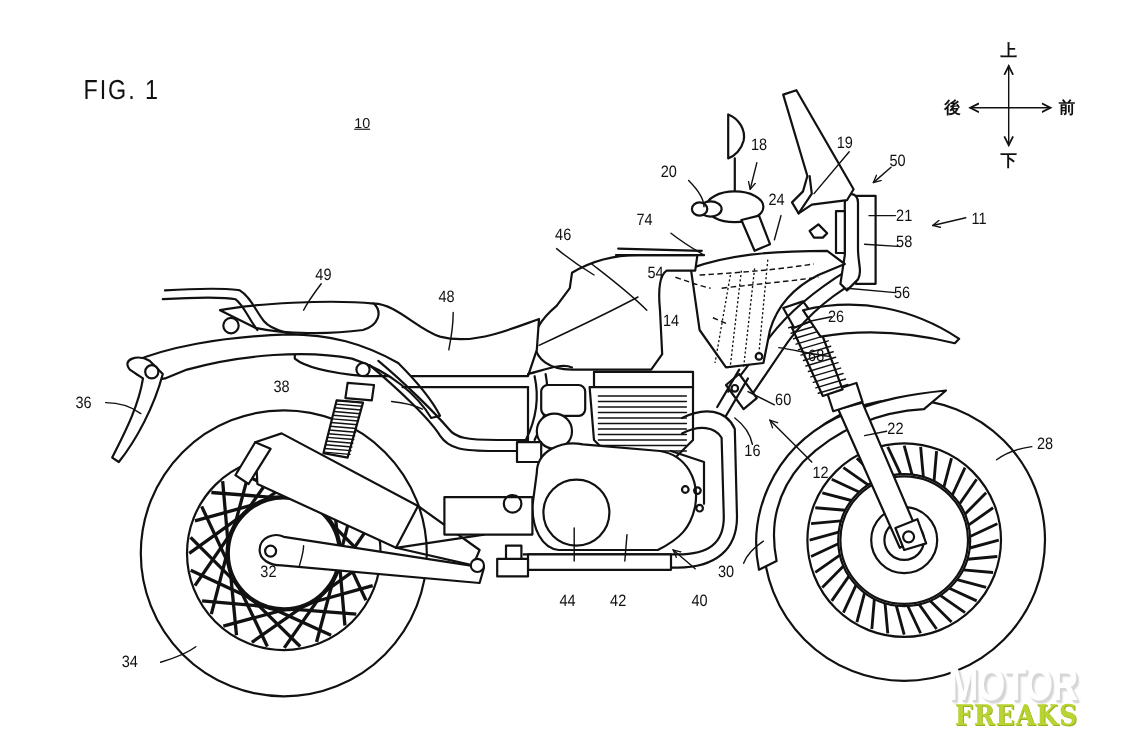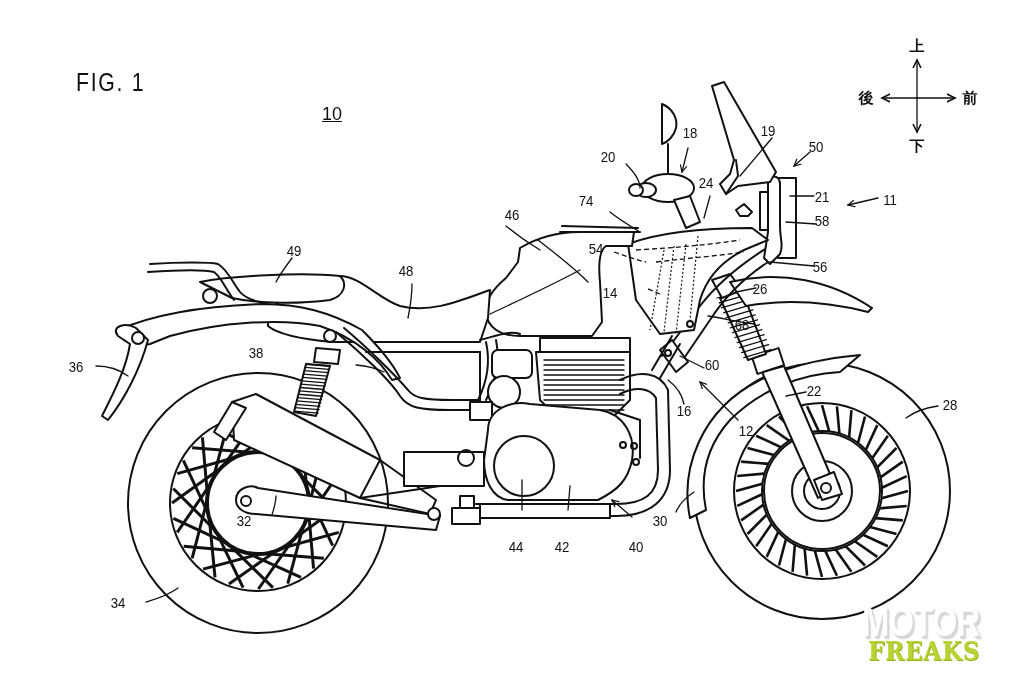--- a/index.html
+++ b/index.html
@@ -8,21 +8,21 @@
   svg { position: absolute; left: 0; top: 0; }
   .ln { fill: none; stroke: #111; stroke-width: 2; stroke-linejoin: round; stroke-linecap: round; }
   .lt { fill: none; stroke: #111; stroke-width: 1.3; stroke-linecap: round; }
   .ld { fill: none; stroke: #111; stroke-width: 1.3; stroke-dasharray: 5 3; }
   .ldd { fill: none; stroke: #111; stroke-width: 1.2; stroke-dasharray: 2 2; }
   .wf { fill: #fff; stroke: #111; stroke-width: 2; stroke-linejoin: round; }
   .spk { stroke: #111; stroke-width: 3; }
   .spkf { stroke: #111; stroke-width: 2.6; }
   .lbl { position: absolute; font-family: "Liberation Sans", sans-serif; font-size: 15px; color: #111; line-height: 1; transform: translate(-50%, -50%); transform: scaleX(0.88) translate(-50%,-50%); transform-origin: 0 0; white-space: nowrap; }
   #fig-title { position: absolute; left: 76px; top: 68px; font-size: 25px; letter-spacing: 2px; font-family: "Liberation Sans", sans-serif; transform: scaleX(0.85); transform-origin: 0 0; color: #111; }
-  #ref-main { position: absolute; left: 322px; top: 104px; font-size: 18px; text-decoration: underline; font-family: "Liberation Sans", sans-serif; color: #111; }
+  #ref-main { position: absolute; left: 322px; top: 104px; font-size: 13px; text-decoration: underline; font-family: "Liberation Sans", sans-serif; color: #111; }
   .dir { position: absolute; font-size: 15px; font-weight: bold; font-family: "DejaVu Sans", sans-serif; color: #111; transform: translate(-50%, -50%); }
   #wm { position: absolute; left: 862px; top: 598px; width: 160px; height: 80px; }
   #wm-top { position: absolute; left: 0; top: 0; font-family: "Liberation Sans", sans-serif; font-weight: bold; font-size: 42px; letter-spacing: -1px; color: #fff; transform: scaleX(0.78); transform-origin: 0 0; text-shadow: 2px 2px 0 #d6d6d6, 3px 3px 2px #cfcfcf; }
   #wm-bot { position: absolute; left: 6px; top: 38px; font-family: "DejaVu Serif", serif; font-weight: bold; font-size: 26px; letter-spacing: 1px; color: #b8d433; transform: scaleX(0.88); transform-origin: 0 0; text-shadow: 1px 1px 0 #9ab020; }
 </style>
 </head>
 <body>
 
 <div id="stage">
 

